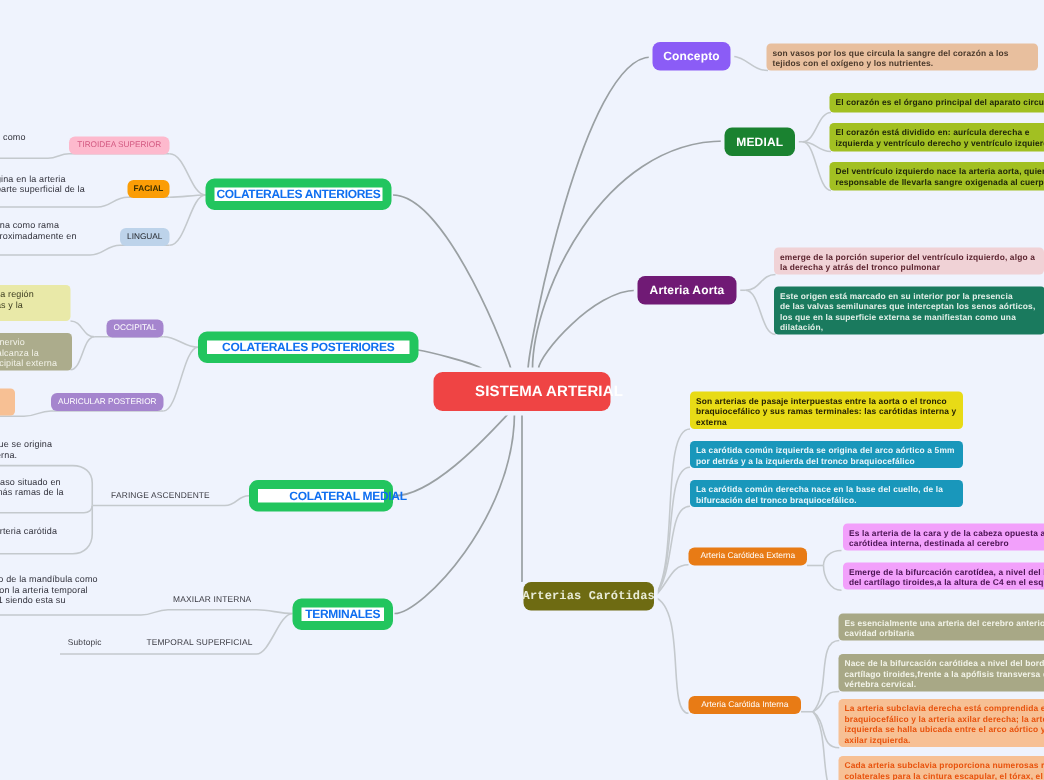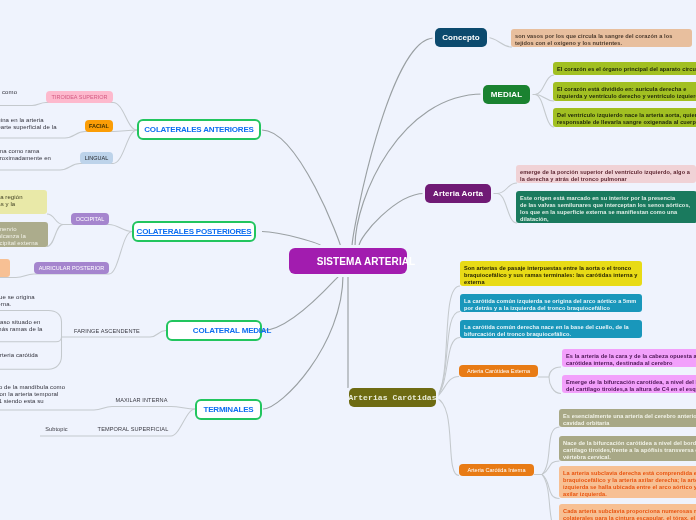--- a/index.html
+++ b/index.html
@@ -2,25 +2,25 @@
 <html><head>
 <meta charset="utf-8">
 <style>
   html,body{margin:0;padding:0;}
   body{width:696px;height:520px;background:#eff3fd;overflow:hidden;
        font-family:"Liberation Sans",sans-serif;position:relative;}
   #canvas{position:absolute;left:0;top:0;width:696px;height:520px;}
   svg.edges{position:absolute;left:0;top:0;width:696px;height:520px;}
   .node{position:absolute;box-sizing:border-box;}
 
-  .root{background:#a21caf;border-radius:6px;color:#fff;font-weight:bold;
+  .root{background:#ef4444;border-radius:6px;color:#fff;font-weight:bold;
         font-size:10px;letter-spacing:.1px;display:flex;align-items:center;
         justify-content:center;box-shadow:0 0 0 3px #eff3fd;white-space:nowrap;padding-left:36px;}
 
-  .blue-out{background:#fff;border:2px solid #22c55e;border-radius:6px;color:#0f6ff0;
+  .blue-out{background:#fff;border:6px solid #22c55e;border-radius:6px;color:#0f6ff0;
             font-weight:bold;font-size:8px;letter-spacing:-0.2px;white-space:nowrap;
             display:flex;align-items:center;justify-content:center;}
 
   
   .pill{border-radius:4px;display:flex;align-items:center;justify-content:center;
         white-space:nowrap;font-size:5.5px;letter-spacing:0px;}
 
   
   .pillbig{border-radius:5px;display:flex;align-items:center;justify-content:center;
            font-weight:bold;white-space:nowrap;box-shadow:0 0 0 2.5px #eff3fd;
@@ -98,25 +98,25 @@
 
       <path d="M534,474.5 L542,474.5"></path>
       <path d="M559.5,427 C544,427 554,462 542,474.5"></path>
       <path d="M559.5,461 C547,461 552,469 542,474.5"></path>
       <path d="M559.5,498.5 C546,498.5 552,482 542,474.5"></path>
       <path d="M559.5,530 C545,530 554,489 542,474.5"></path>
     </g>
   </svg>
   <div class="node root" style="left:289px;top:248px;width:118px;height:26px;">SISTEMA ARTERIAL</div>
   <div class="node blue-out" style="left:137px;top:119px;width:124px;height:21px;">COLATERALES ANTERIORES</div>
-  <div class="node blue-out" style="left:132px;top:221px;width:124px;height:21px;text-decoration:underline;">COLATERALES POSTERIORES</div>
+  <div class="node blue-out" style="left:132px;top:221px;width:147px;height:21px;">COLATERALES POSTERIORES</div>
   <div class="node blue-out" style="left:166px;top:320px;width:96px;height:21px;padding-left:36px;">COLATERAL MEDIAL</div>
   <div class="node blue-out" style="left:195px;top:399px;width:67px;height:21px;">TERMINALES</div>
 
-  <div class="node pillbig" style="left:435px;top:28px;width:52px;height:19px;background:#0c4a6e;color:#fff;">Concepto</div>
+  <div class="node pillbig" style="left:435px;top:28px;width:52px;height:19px;background:#8b5cf6;color:#fff;">Concepto</div>
   <div class="node pillbig" style="left:483px;top:85px;width:47px;height:19px;background:#1a8230;color:#fff;">MEDIAL</div>
   <div class="node pillbig" style="left:425px;top:184px;width:66px;height:19px;background:#701a75;color:#fff;">Arteria Aorta</div>
   <div class="node pillbig" style="left:349px;top:388px;width:87px;height:19px;background:#6e6b12;color:#e9ecd8;font-family:Liberation Mono, monospace;">Arterias Carótidas</div>
 
   <div class="node pill" style="left:46px;top:91px;width:67px;height:12px;background:#fdb9cd;color:#d35a82;">TIROIDEA SUPERIOR</div>
   <div class="node pill" style="left:85px;top:120px;width:28px;height:12px;background:#fb9d06;color:#3c2f00;font-weight:bold;">FACIAL</div>
   <div class="node pill" style="left:80px;top:152px;width:33px;height:12px;background:#bdd3ea;color:#23262b;">LINGUAL</div>
   <div class="node pill" style="left:71px;top:213px;width:38px;height:12px;background:#a585ce;color:#fff;">OCCIPITAL</div>
   <div class="node pill" style="left:34px;top:262px;width:75px;height:12px;background:#a585ce;color:#fff;">AURICULAR POSTERIOR</div>
 

